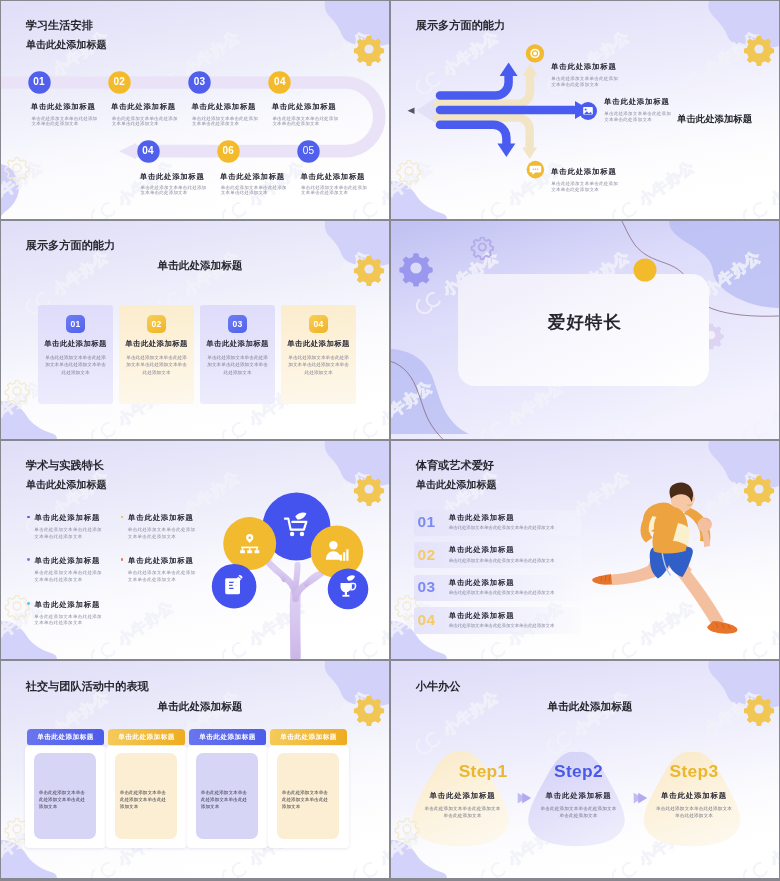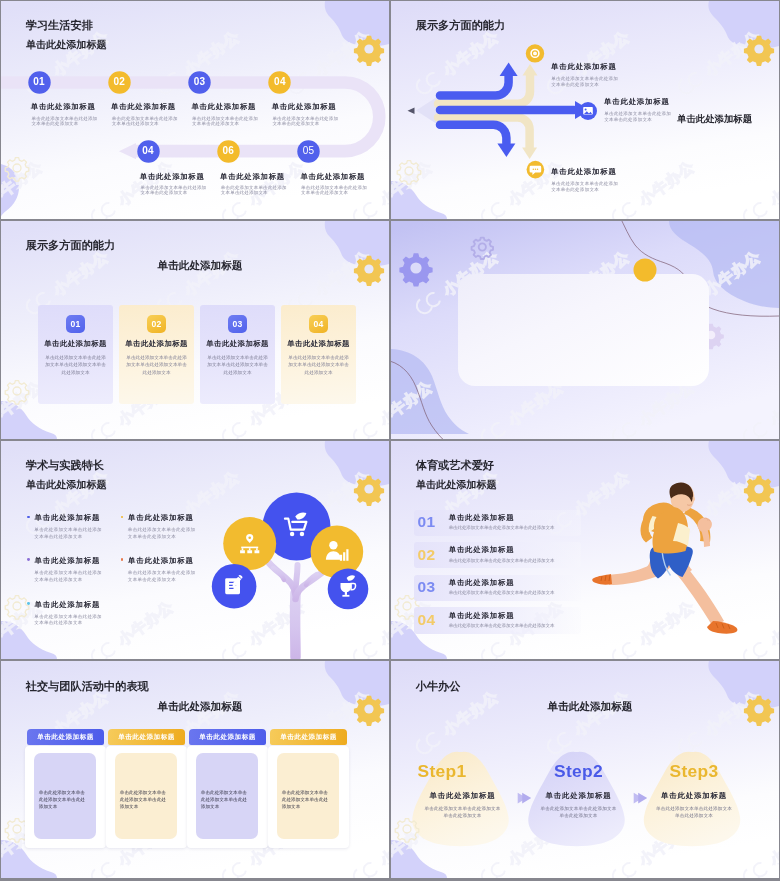--- a/index.html
+++ b/index.html
@@ -809,20 +809,21 @@
       <circle r="5.1" fill="#f3eefb"></circle>
     </g>
     <path d="M228 -6 c6 12 10 22 16 30 c8 10 18 14 30 18 c14 5 22 12 24 22 c2 11 10 19 24 24 c16 6 40 8 66 7" fill="none" stroke="#7f5f73" stroke-width=".8" opacity=".9"></path>
     <path d="M-6 139 c14 2 25 12 31 27 c6 14 8 27 16 39 c4 6 9 12 15 17" fill="none" stroke="#7f5f73" stroke-width=".8" opacity=".9"></path>
   </svg>
   <div style="position:absolute;left:67.3px;top:52.9px;width:251px;height:112.5px;border-radius:17px;
               background:linear-gradient(155deg,#eeedfa 0%,#f7f6fd 42%,#ffffff 100%)"></div>
   <svg class="layer" viewBox="0 0 388 218">
     <circle cx="254" cy="49" r="11.5" fill="#f3bb2c"></circle>
   </svg>
+  <div class="ttl" style="left:0;top:91px;width:388px;text-align:center;font-size:17.4px;line-height:20px;letter-spacing:1.2px">爱好特长</div>
 </div>
 
 <div class="slide" style="left:1px;top:441px;width:388px;height:218px">
   <svg class="layer" viewBox="0 0 388 218" preserveAspectRatio="none">
     <rect width="388" height="218" fill="url(#bgA)"></rect>
     <path d="M388 0 H324 c-1 7 1 12 5 16 c6 6 9 11 11 16 c2 6 7 10 16 12 c10 2 22 2 32 -1 V0 Z" fill="#d2d1fa"></path>
     <path d="M0 180 c12 0 20 6 25 14 c5 8 13 14 25 18 c4 1 6 3 6 6 H0 Z" fill="#d3d2fa"></path>
   </svg>
   <svg class="layer wmlayer" viewBox="0 0 388 218">
         <g>
@@ -1549,21 +1550,21 @@
     <path d="M247.2 131.8 l9 5.3 l-9 5.3 Z" fill="#b2acee"></path>
   </svg>
   <svg class="layer" viewBox="0 0 388 217">
     <use href="#gearSolid" x="368" y="48"></use>
     <use href="#gearOutline" x="16" y="168"></use>
   </svg>
   <div class="ttl" style="left:24.7px;top:18.5px;font-size:11.2px;line-height:13px">小牛办公</div>
   <div class="sub" style="left:156.6px;top:39.3px;font-size:10.6px;line-height:12px">单击此处添加标题</div>
   <div id="s8steps">
         <div style="position: absolute; left: 0px; top: 0px;">
-          <div style="position: absolute; left: 26.5px; top: 100px; width: 90px; text-align: left; font-size: 17.4px; font-weight: bold; line-height: 20px; letter-spacing: 0.3px; color: rgb(234, 183, 47);">Step1</div>
+          <div style="position: absolute; left: 26.5px; top: 100px; width: 90px; text-align: right; font-size: 17.4px; font-weight: bold; line-height: 20px; letter-spacing: 0.3px; color: rgb(234, 183, 47);">Step1</div>
           <div style="position: absolute; left: 26.5px; top: 130.4px; width: 90px; text-align: center; font-size: 7.4px; letter-spacing: 0.84px; line-height: 9px; font-weight: bold; color: rgb(43, 43, 56);">单击此处添加标题</div>
           <div style="position: absolute; left: 32.5px; top: 143.5px; width: 78px; text-align: center; font-size: 4.6px; letter-spacing: 0.15px; color: rgb(111, 111, 134); line-height: 7.2px;">单击此处添加文本单击此处添加文本单击此处添加文本</div>
         </div>
         <div style="position: absolute; left: 0px; top: 0px;">
           <div style="position: absolute; left: 142.5px; top: 100px; width: 90px; text-align: center; font-size: 17.4px; font-weight: bold; line-height: 20px; letter-spacing: 0.3px; color: rgb(74, 90, 232);">Step2</div>
           <div style="position: absolute; left: 142.5px; top: 130.4px; width: 90px; text-align: center; font-size: 7.4px; letter-spacing: 0.84px; line-height: 9px; font-weight: bold; color: rgb(43, 43, 56);">单击此处添加标题</div>
           <div style="position: absolute; left: 148.5px; top: 143.5px; width: 78px; text-align: center; font-size: 4.6px; letter-spacing: 0.15px; color: rgb(111, 111, 134); line-height: 7.2px;">单击此处添加文本单击此处添加文本单击此处添加文本</div>
         </div>
         <div style="position: absolute; left: 0px; top: 0px;">
           <div style="position: absolute; left: 258px; top: 100px; width: 90px; text-align: center; font-size: 17.4px; font-weight: bold; line-height: 20px; letter-spacing: 0.3px; color: rgb(234, 183, 47);">Step3</div>

